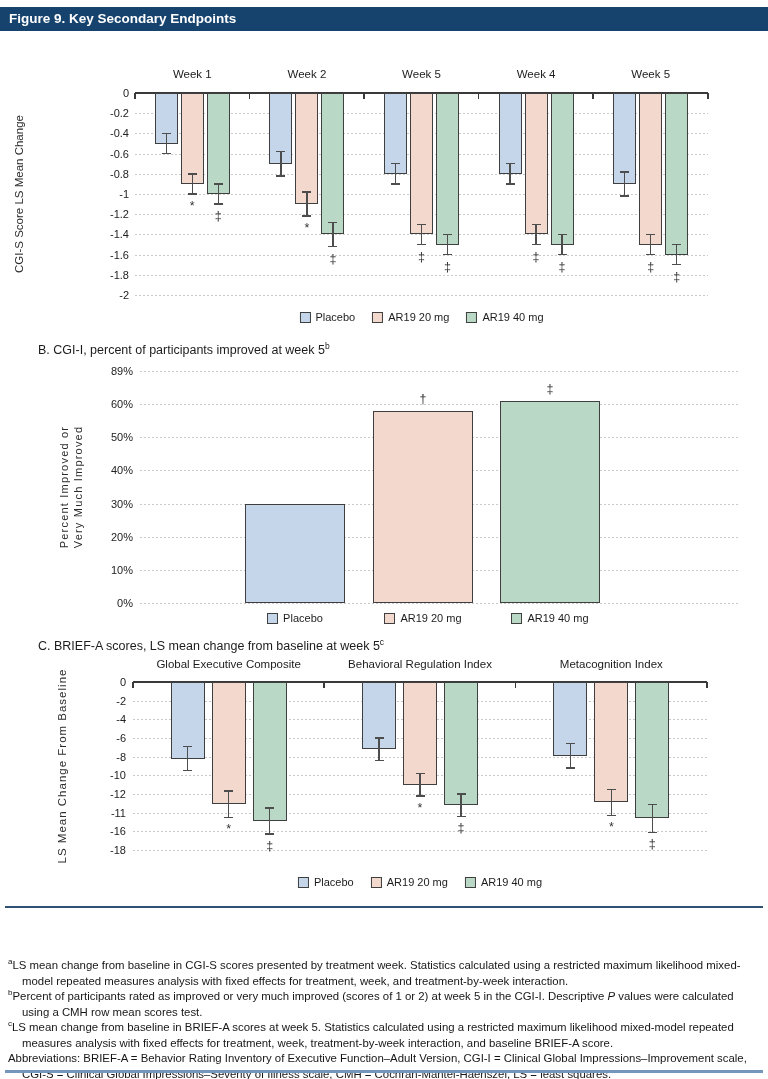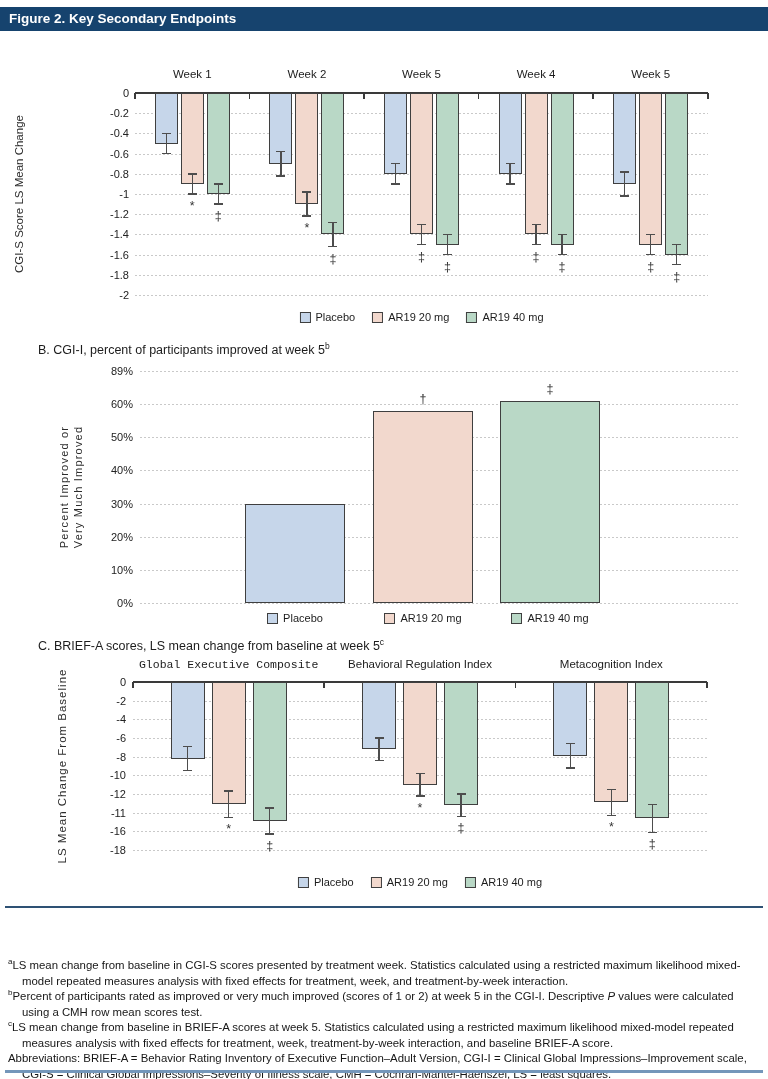--- a/index.html
+++ b/index.html
@@ -34,21 +34,21 @@
   #footnotes{position:absolute;left:8px;top:912px;width:752px;font-size:11.4px;line-height:15.5px;color:#161616;margin-top:46px;}
   .footnote{padding-left:14px;text-indent:-14px;}
   .footnote sup{font-size:8px;line-height:0;}
 </style>
 </head>
 <body>
 
 <div class="page">
 
   <div class="figure-header" style="background: rgb(22, 67, 110); color: rgb(255, 255, 255);">
-    <span>Figure 2. Key Secondary Endpoints</span>
+    <span>Figure 9. Key Secondary Endpoints</span>
   </div>
 
   <div class="chart" id="chartA">
       <div class="ylabel" style="left: 19px; top: 194px;">CGI-S Score LS Mean Change</div>
       <div class="ytick" style="left: 69px; top: 86px; width: 60px;">0</div>
       <div class="grid" style="left: 135px; top: 113.2px; width: 573px;"></div>
       <div class="ytick" style="left: 69px; top: 106.2px; width: 60px;">-0.2</div>
       <div class="grid" style="left: 135px; top: 133.4px; width: 573px;"></div>
       <div class="ytick" style="left: 69px; top: 126.4px; width: 60px;">-0.4</div>
       <div class="grid" style="left: 135px; top: 153.6px; width: 573px;"></div>
@@ -236,21 +236,21 @@
       <div class="ytick" style="left: 66px; top: 805.667px; width: 60px;">-11</div>
       <div class="grid" style="left: 133px; top: 831.333px; width: 574px;"></div>
       <div class="ytick" style="left: 66px; top: 824.333px; width: 60px;">-16</div>
       <div class="grid" style="left: 133px; top: 850px; width: 574px;"></div>
       <div class="ytick" style="left: 66px; top: 843px; width: 60px;">-18</div>
       <div class="axis" style="left: 133px; top: 681px; width: 574px;"></div>
       <div class="axtick" style="left: 132px; top: 682px; height: 6px;"></div>
       <div class="axtick" style="left: 323.333px; top: 682px; height: 6px;"></div>
       <div class="axtick" style="left: 514.667px; top: 682px; height: 6px;"></div>
       <div class="axtick" style="left: 706px; top: 682px; height: 6px;"></div>
-      <div class="catlabel" style="left: 133px; top: 658px; width: 191.333px; font-family: Liberation Mono, monospace;">Global Executive Composite</div>
+      <div class="catlabel" style="left: 133px; top: 658px; width: 191.333px;">Global Executive Composite</div>
       <div class="catlabel" style="left: 324.333px; top: 658px; width: 191.333px;">Behavioral Regulation Index</div>
       <div class="catlabel" style="left: 515.667px; top: 658px; width: 191.333px;">Metacognition Index</div>
       <div class="bar" style="left: 170.667px; top: 682px; width: 34px; height: 76.5333px; background: rgb(198, 214, 234); border-color: rgb(63, 63, 63);"></div>
       <div class="ebar-line" style="left: 186.917px; top: 746.4px; height: 24.2667px;"></div>
       <div class="ebar-cap" style="left: 183.167px; top: 745.65px;"></div>
       <div class="ebar-cap" style="left: 183.167px; top: 769.917px;"></div>
       <div class="bar" style="left: 362px; top: 682px; width: 34px; height: 67.2px; background: rgb(198, 214, 234); border-color: rgb(63, 63, 63);"></div>
       <div class="ebar-line" style="left: 378.25px; top: 738px; height: 22.4px;"></div>
       <div class="ebar-cap" style="left: 374.5px; top: 737.25px;"></div>
       <div class="ebar-cap" style="left: 374.5px; top: 759.65px;"></div>

